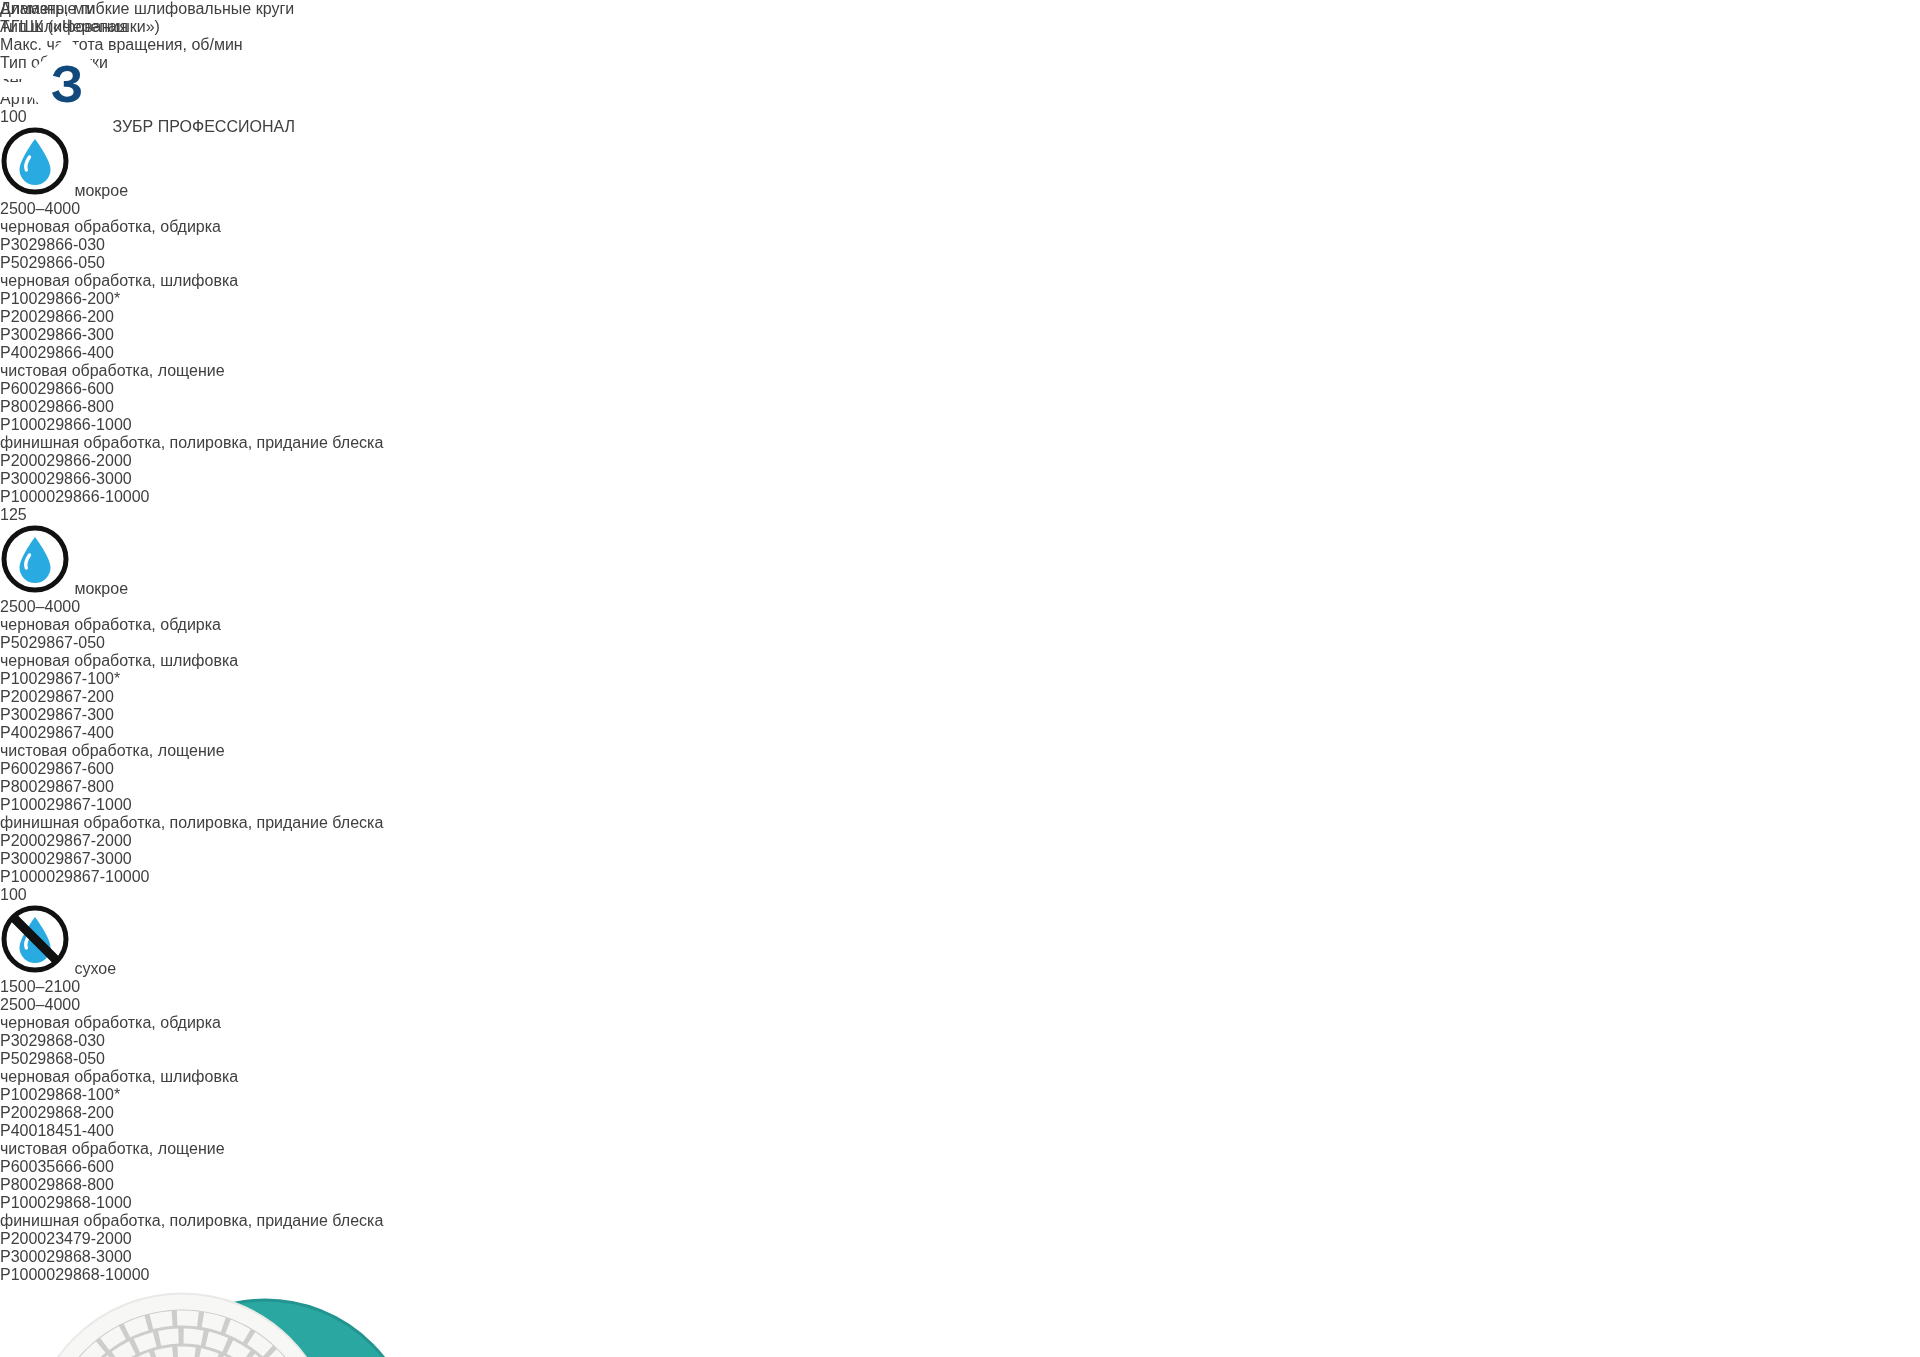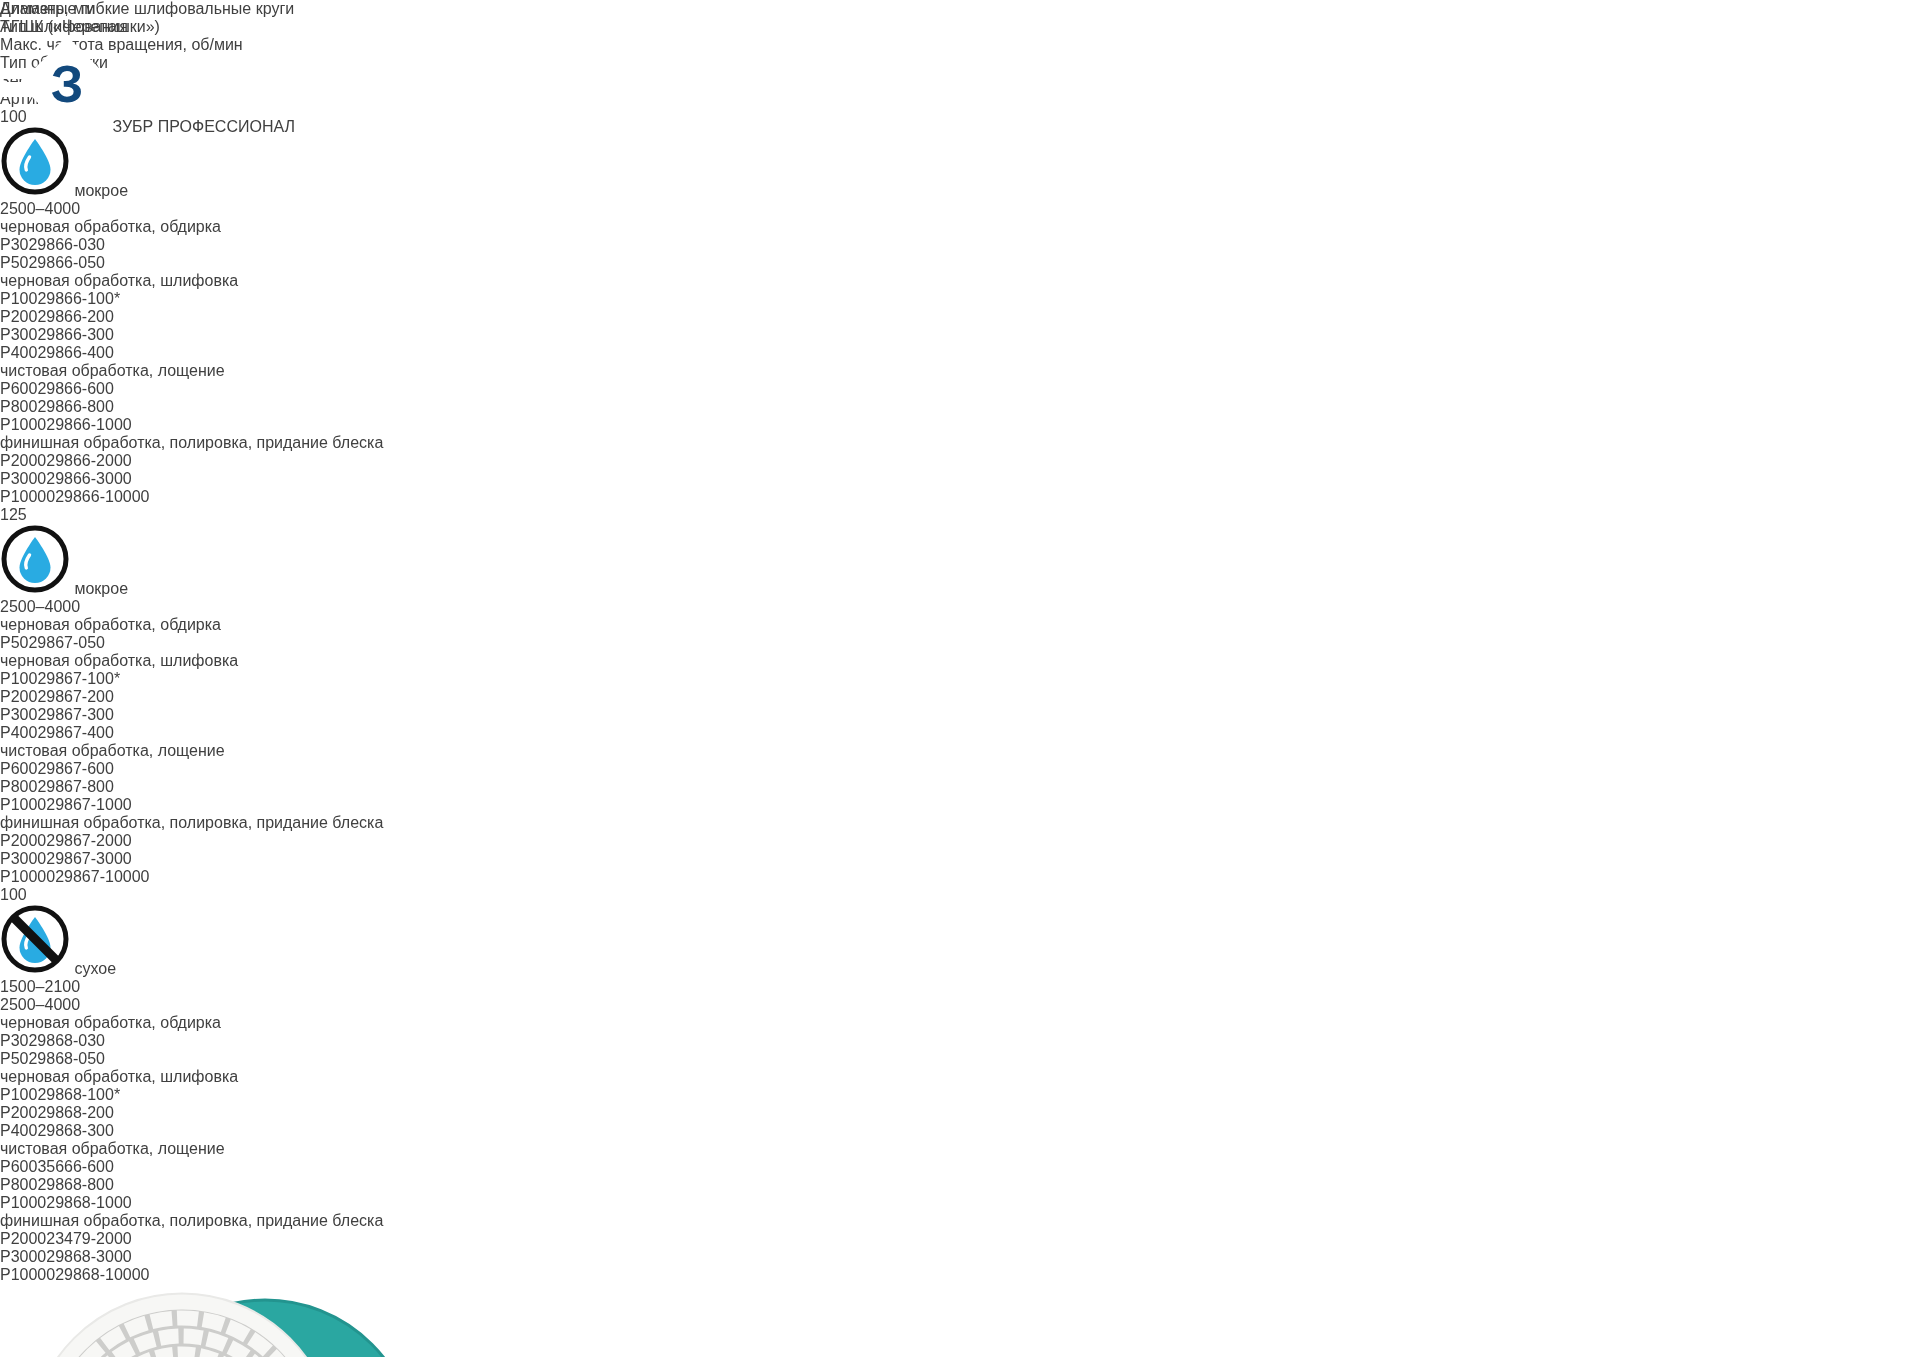--- a/index.html
+++ b/index.html
@@ -146,21 +146,21 @@
         <div class="blk fg2">
           <div class="blk-label lab0">черновая обработка, обдирка</div>
           <div class="blk-rows rows0">
             <div class="row"><span class="grit">P30</span><span class="art">29866-030</span></div>
             <div class="row"><span class="grit">P50</span><span class="art">29866-050</span></div>
           </div>
         </div>
         <div class="blk fg4">
           <div class="blk-label lab1">черновая обработка, шлифовка</div>
           <div class="blk-rows rows1">
-            <div class="row"><span class="grit">P100</span><span class="art">29866-100*</span></div>
+            <div class="row"><span class="grit">P100</span><span class="art">29866-200*</span></div>
             <div class="row"><span class="grit">P200</span><span class="art">29866-200</span></div>
             <div class="row"><span class="grit">P300</span><span class="art">29866-300</span></div>
             <div class="row"><span class="grit">P400</span><span class="art">29866-400</span></div>
           </div>
         </div>
         <div class="blk fg3">
           <div class="blk-label lab2">чистовая обработка, лощение</div>
           <div class="blk-rows rows2">
             <div class="row"><span class="grit">P600</span><span class="art">29866-600</span></div>
             <div class="row"><span class="grit">P800</span><span class="art">29866-800</span></div>
@@ -251,21 +251,21 @@
           <div class="blk-rows rows0">
             <div class="row"><span class="grit">P30</span><span class="art">29868-030</span></div>
             <div class="row"><span class="grit">P50</span><span class="art">29868-050</span></div>
           </div>
         </div>
         <div class="blk fg3">
           <div class="blk-label lab1">черновая обработка, шлифовка</div>
           <div class="blk-rows rows1">
             <div class="row"><span class="grit">P100</span><span class="art">29868-100*</span></div>
             <div class="row"><span class="grit">P200</span><span class="art">29868-200</span></div>
-            <div class="row"><span class="grit">P400</span><span class="art">29868-300</span></div>
+            <div class="row"><span class="grit">P400</span><span class="art">18451-400</span></div>
           </div>
         </div>
         <div class="blk fg3">
           <div class="blk-label lab2">чистовая обработка, лощение</div>
           <div class="blk-rows rows2">
             <div class="row"><span class="grit">P600</span><span class="art">35666-600</span></div>
             <div class="row"><span class="grit">P800</span><span class="art">29868-800</span></div>
             <div class="row"><span class="grit">P1000</span><span class="art">29868-1000</span></div>
           </div>
         </div>

